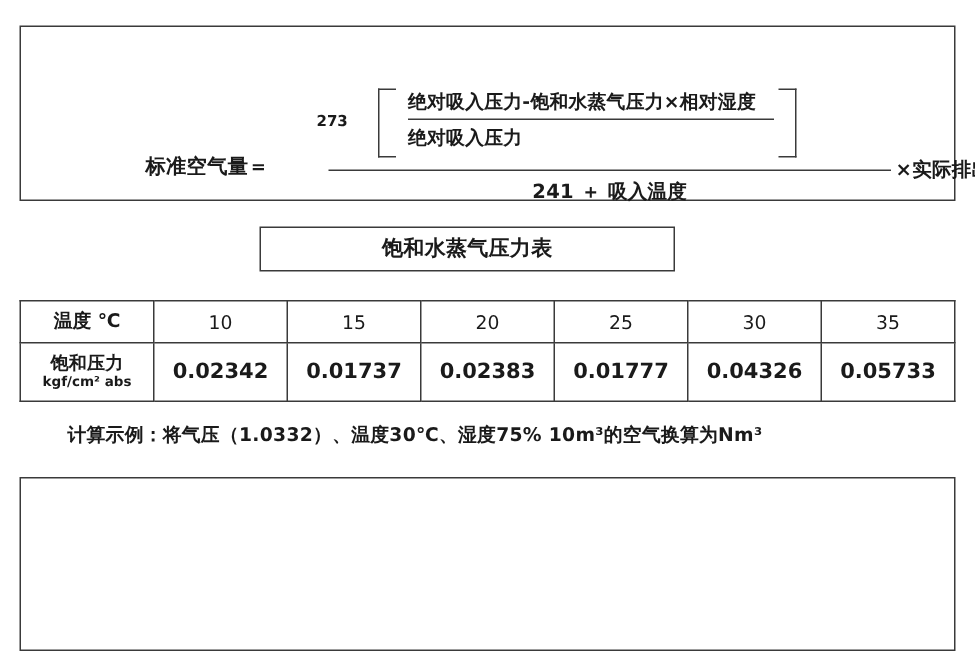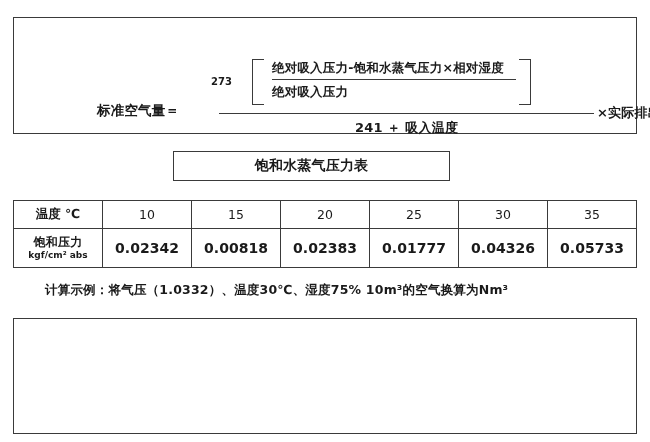--- a/index.html
+++ b/index.html
@@ -228,21 +228,21 @@
         <td>25</td>
         <td>30</td>
         <td>35</td>
       </tr>
       <tr class="press">
         <td class="rowhead">
           <span class="press-head-main cn">饱和压力</span>
           <span class="press-head-unit">kgf/cm² abs</span>
         </td>
         <td>0.02342</td>
-        <td>0.00818</td>
+        <td>0.01737</td>
         <td>0.02383</td>
         <td>0.01777</td>
         <td>0.04326</td>
         <td>0.05733</td>
       </tr>
     </tbody>
   </table>
 
   <span class="abs cn" id="example-line">计算示例：将气压（1.0332）、温度30℃、湿度75% 10m³的空气换算为Nm³</span>
 

